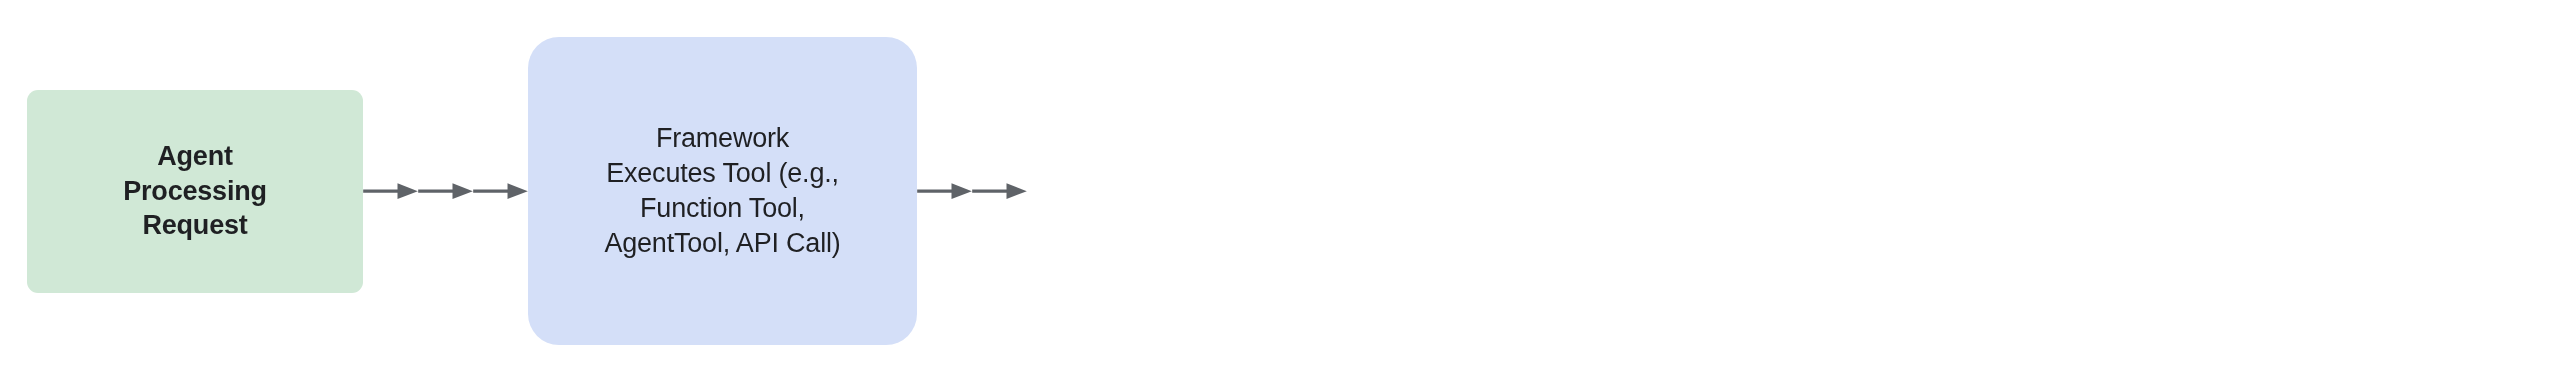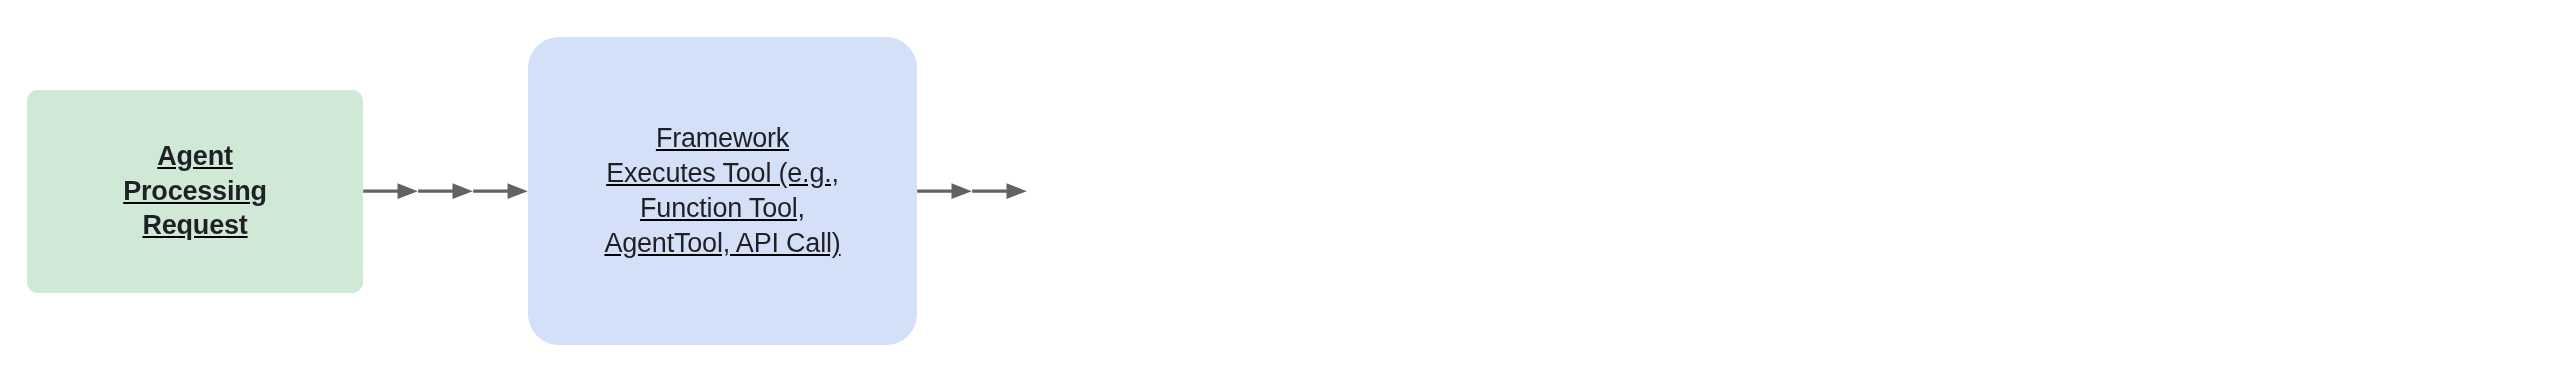--- a/index.html
+++ b/index.html
@@ -24,21 +24,20 @@
   .flow-row {
     position: absolute;
     left: 0;
     top: 0;
     width: 2576px;
     height: 382px;
     display: flex;
     flex-direction: row;
     align-items: center;
     justify-content: flex-start;
-    text-decoration: underline;
   }
 
   
   .node {
     box-sizing: border-box;
     display: flex;
     align-items: center;
     justify-content: center;
     text-align: center;
     border-radius: 11px;

